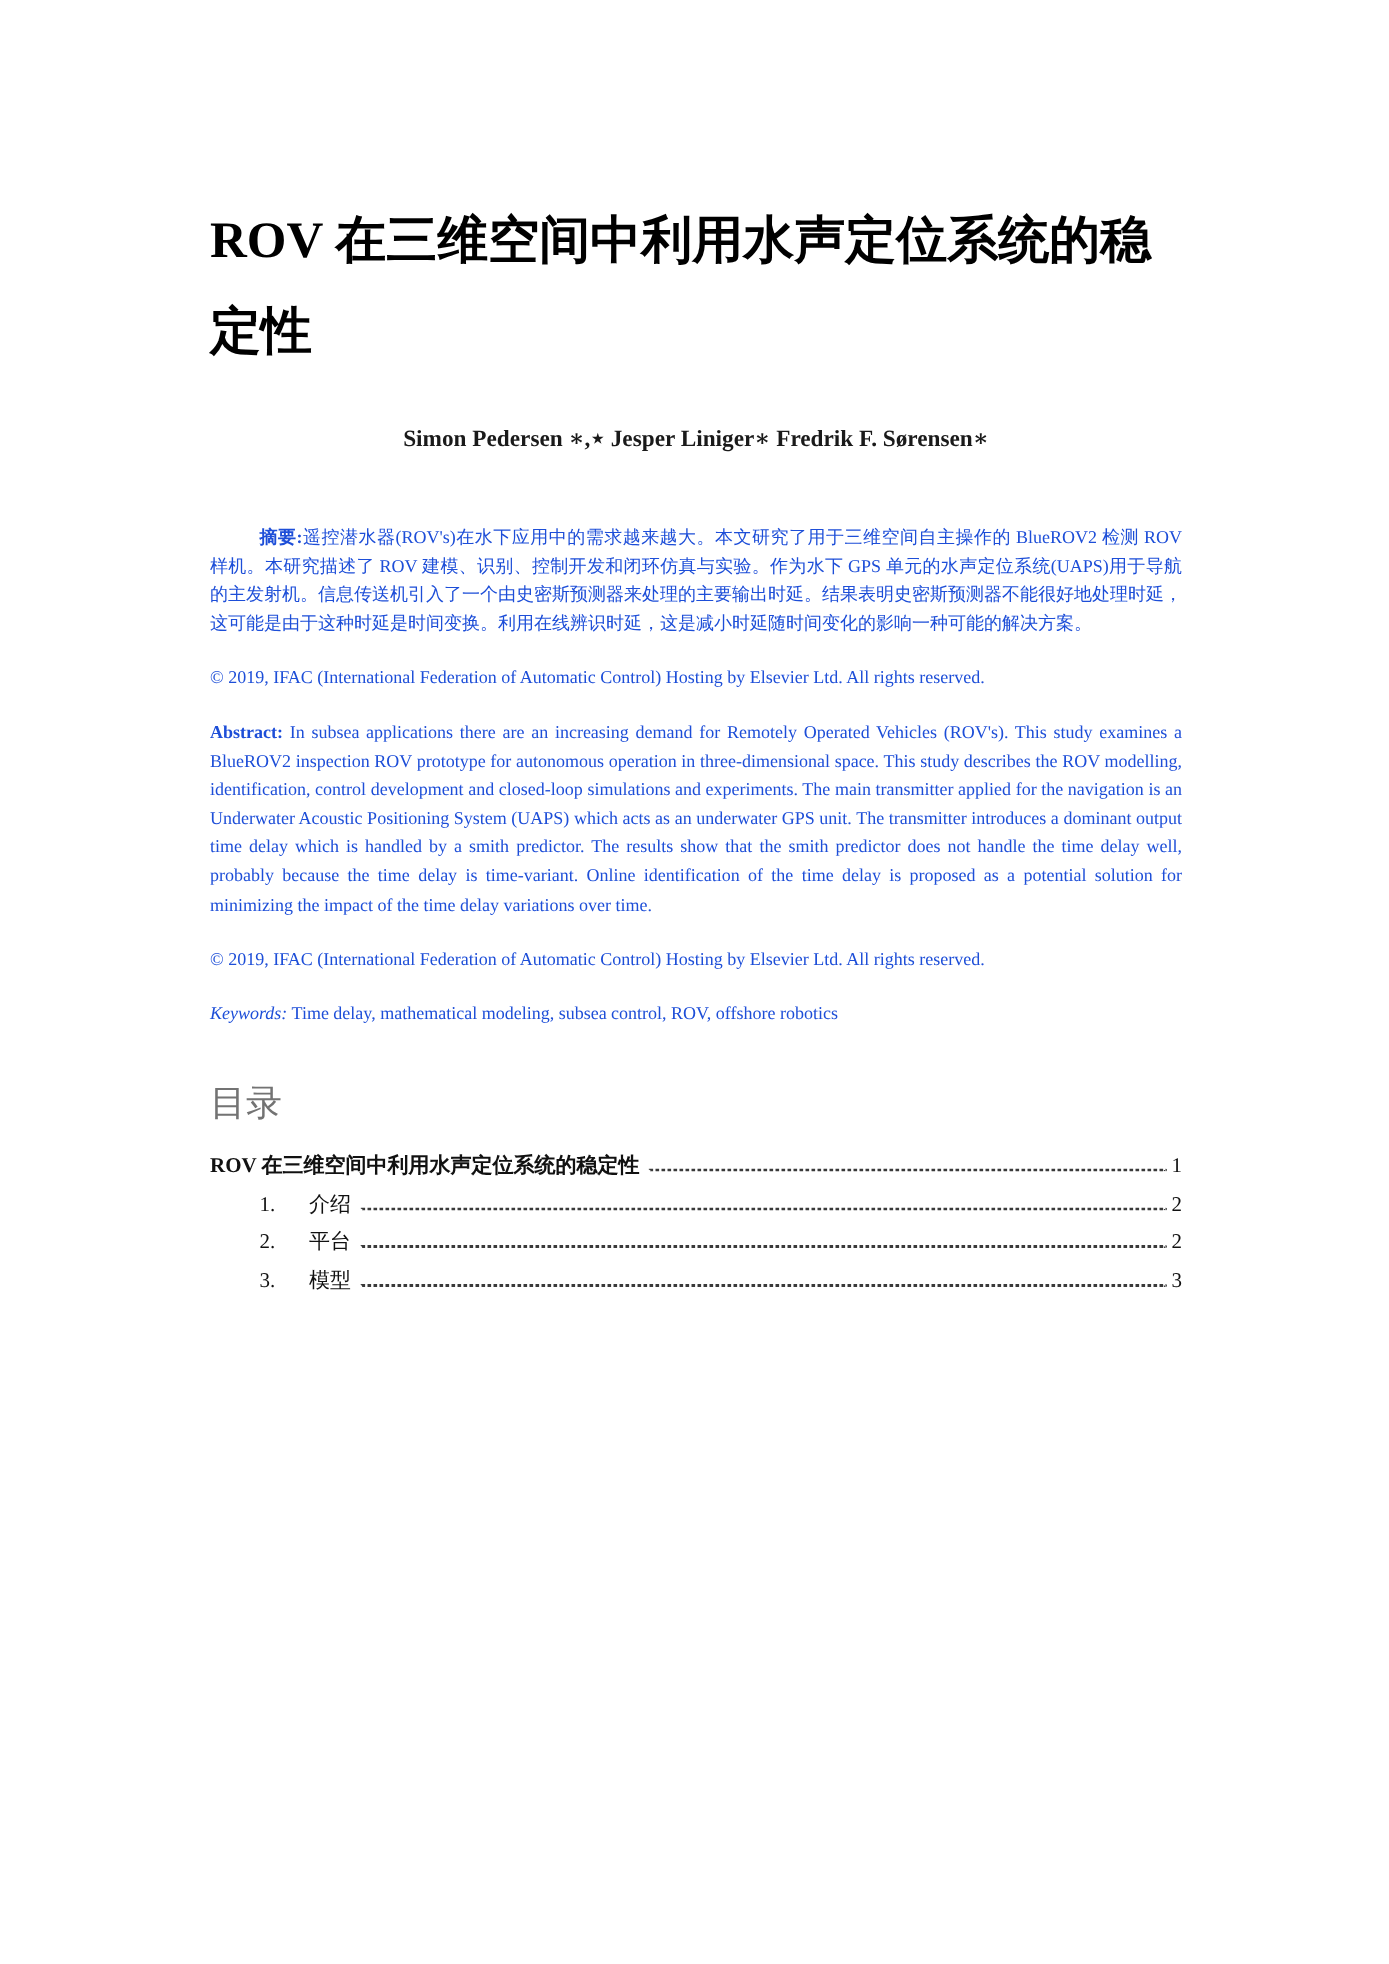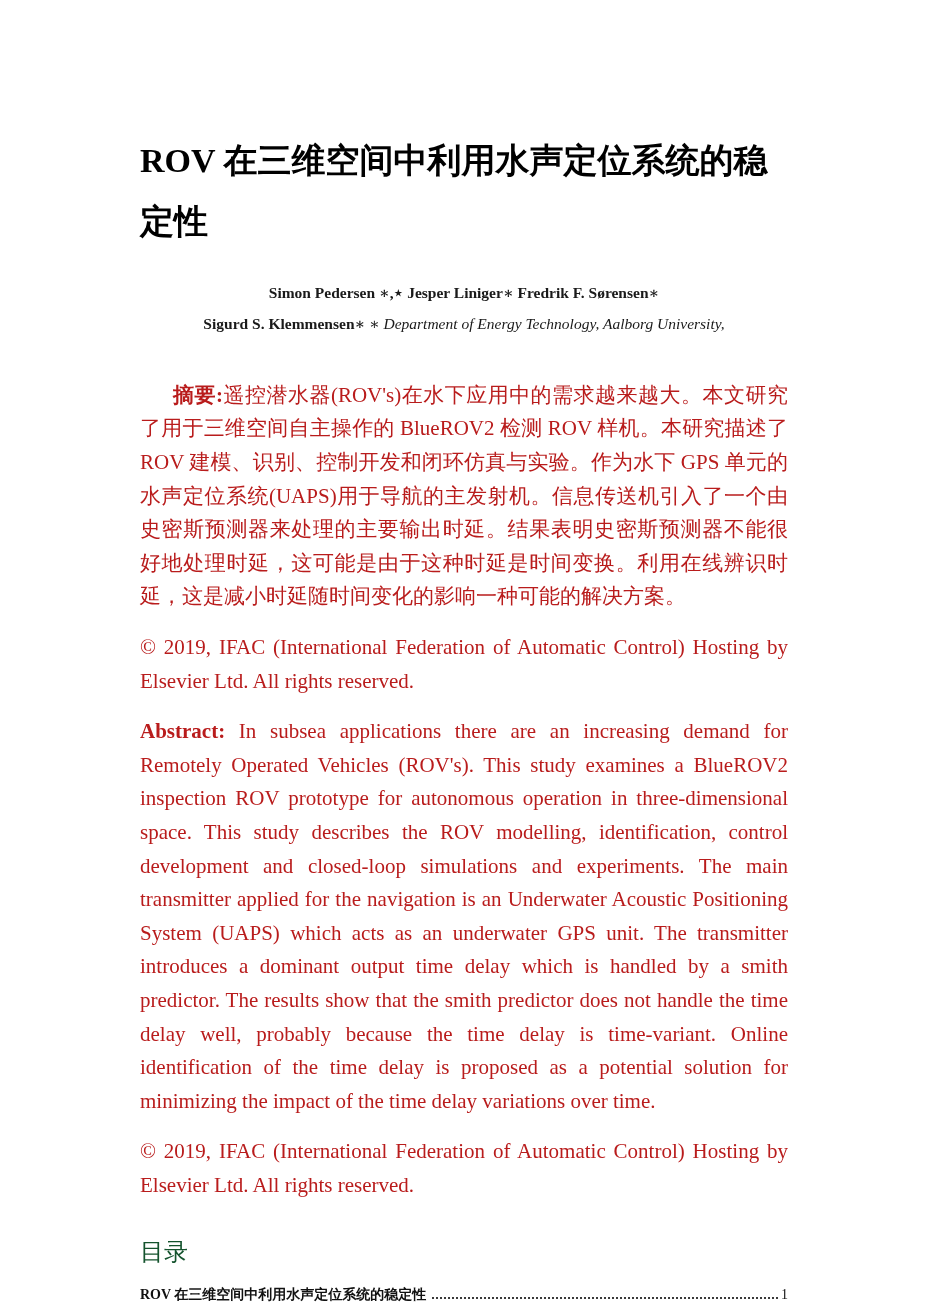--- a/index.html
+++ b/index.html
@@ -1,15 +1,15 @@
 <!DOCTYPE html>
 <html><head>
 <meta charset="utf-8">
 <style>
-  * { margin: 0; padding: 0; box-sizing: border-box; }
+  * { margin: 0; padding: 0; box-sizing: border-box; border-radius: 12px; }
   html, body { background: #ffffff; }
   body { width: 926px; }
   .page {
     position: relative;
     width: 926px;
     height: 1309px;
     background: #ffffff;
     padding: 130px 138px 40px 140px;
     font-family: "Liberation Serif", "DejaVu Serif", serif;
     color: #1a1a1a;
@@ -26,25 +26,25 @@
   .authors {
     text-align: center;
     font-size: 15.5px;
     line-height: 1.95;
     margin-bottom: 40px;
     margin-top: 12px;
   }
   .authors .bold { font-weight: bold; }
   .authors .italic { font-style: italic; }
   .para {
-    font-size: 21px;
+    font-size: 12px;
     line-height: 1.6;
     text-align: justify;
     margin-bottom: 17px;
-    color: #b91c1c;
+    color: #1d4ed8;
   }
   .indent-first { text-indent: 33px; }
   .label-bold { font-weight: bold; }
   .label-italic { font-style: italic; }
   .toc-heading {
     font-family: "Liberation Sans", "DejaVu Sans", sans-serif;
     font-size: 24px;
     font-weight: 400;
     color: #2E74B5;
     margin-top: 34px;
@@ -75,34 +75,34 @@
 </style>
 </head>
 <body>
 
 <div class="page">
 
   <h1 class="doc-title">ROV  在三维空间中利用水声定位系统的稳定性</h1>
 
   <div class="authors">
     <div class="bold">Simon Pedersen ∗,⋆  Jesper Liniger∗ Fredrik F. Sørensen∗</div>
-    <div><span class="bold">Sigurd S. Klemmensen∗</span><span class="italic"> ∗ Department of Energy Technology, Aalborg University,</span></div>
   </div>
 
   <p class="para indent-first"><span class="label-bold">摘要:</span><span>遥控潜水器(ROV's)在水下应用中的需求越来越大。本文研究了用于三维空间自主操作的 BlueROV2 检测 ROV 样机。本研究描述了 ROV 建模、识别、控制开发和闭环仿真与实验。作为水下 GPS 单元的水声定位系统(UAPS)用于导航的主发射机。信息传送机引入了一个由史密斯预测器来处理的主要输出时延。结果表明史密斯预测器不能很好地处理时延，这可能是由于这种时延是时间变换。利用在线辨识时延，这是减小时延随时间变化的影响一种可能的解决方案。</span></p>
 
   <p class="para">© 2019, IFAC (International Federation of Automatic Control) Hosting by Elsevier Ltd. All rights reserved.</p>
 
 
   <p class="para"><span class="label-bold">Abstract:</span><span> In subsea applications there are an increasing demand for Remotely Operated Vehicles (ROV's). This study examines a BlueROV2 inspection ROV prototype for autonomous operation in three-dimensional space. This study describes the ROV modelling, identification, control development and closed-loop simulations and experiments. The main transmitter applied for the navigation is an Underwater Acoustic Positioning System (UAPS) which acts as an underwater GPS unit. The transmitter introduces a dominant output time delay which is handled by a smith predictor. The results show that the smith predictor does not handle the time delay well, probably because the time delay is time-variant. Online identification of the time delay is proposed as a potential solution for minimizing the impact of the time delay variations over time.</span></p>
 
   <p class="para">© 2019, IFAC (International Federation of Automatic Control) Hosting by Elsevier Ltd. All rights reserved.</p>
 
+  <p class="para"><span class="label-italic">Keywords:</span><span> Time delay, mathematical modeling, subsea control, ROV, offshore robotics</span></p>
 
-  <h2 class="toc-heading" style="color: #14532d;">目录</h2>
+  <h2 class="toc-heading" style="color: #737373;">目录</h2>
 
   <div class="toc-list">
 
     <div class="toc-row level-1">
       <span class="toc-label">ROV 在三维空间中利用水声定位系统的稳定性</span>
       <span class="toc-leader"></span>
       <span class="toc-page">1</span>
     </div>
 
     <div class="toc-row level-2">

